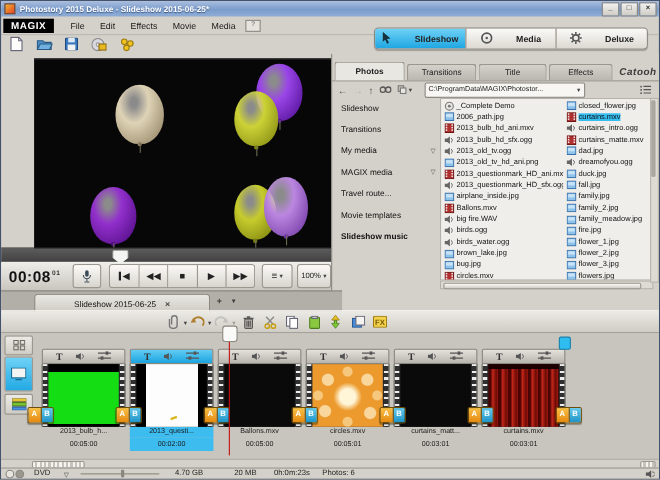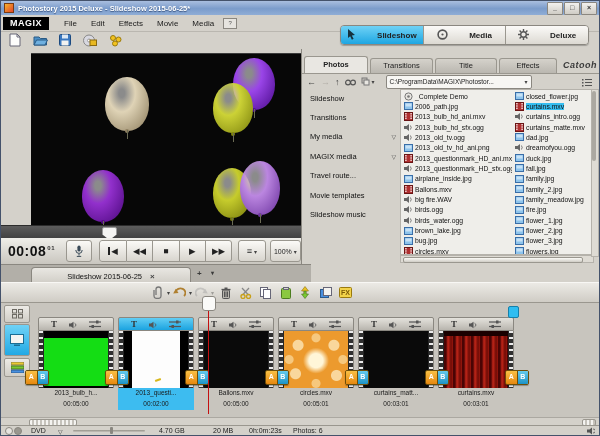--- a/index.html
+++ b/index.html
@@ -376,21 +376,21 @@
         <div class="sb-item" style="top: 61.2px;">
           <span>MAGIX media</span>
           <span class="sb-caret">▽</span>
         </div>
         <div class="sb-item" style="top: 80.6px;">
           <span>Travel route...</span>
         </div>
         <div class="sb-item" style="top: 100px;">
           <span>Movie templates</span>
         </div>
-        <div class="sb-item" style="top: 119.4px;">
+        <div class="sb-item" style="top: 119.4px; font-weight: bold;">
           <span>Slideshow music</span>
         </div>
       </div>
     <div id="pool-files">
         <div class="file-row" style="left: 3px; top: 1px; width: 108px;">
           <span class="fic">
             <svg width="9" height="9">
               <circle cx="4.5" cy="4.5" r="3.6" fill="#e8e6e1" stroke="#777"></circle>
               <circle cx="4.5" cy="4.5" r="1.3" fill="#777"></circle>
             </svg>

